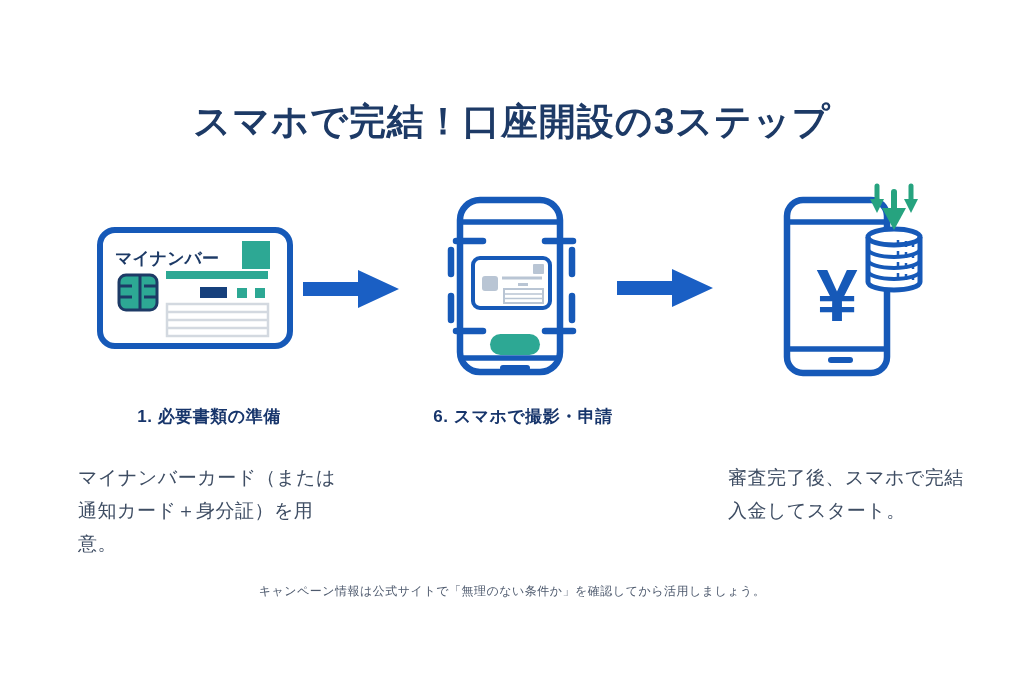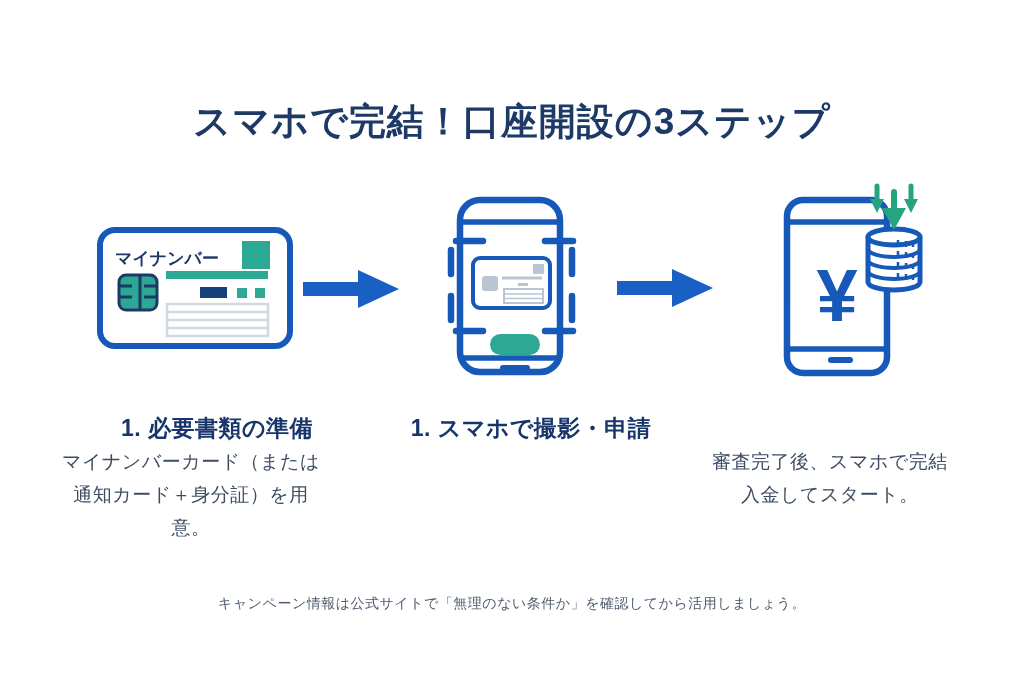--- a/index.html
+++ b/index.html
@@ -6,30 +6,30 @@
   .canvas{
     position:relative;width:1024px;height:683px;background:#ffffff;overflow:hidden;
     font-family:"Liberation Sans","DejaVu Sans",sans-serif;
   }
   .title{
     position:absolute;left:0;right:0;top:97px;margin:0;text-align:center;
     font-size:37px;font-weight:bold;color:#1d3a66;letter-spacing:1px;
   }
   .illus{position:absolute;}
   .step-heading{
-    position:absolute;top:401px;margin:12px;width:300px;text-align:center;
-    font-size:23px;font-weight:bold;color:#17356b;letter-spacing:0.5px;
+    position:absolute;top:401px;margin:4px;width:300px;text-align:center;
+    font-size:17px;font-weight:bold;color:#17356b;letter-spacing:0.5px;
   }
   .step-body{
-    position:absolute;top:445px;margin:0;font-size:19px;line-height:33px;
-    color:#3e4d63;white-space:pre-line;letter-spacing:0.5px;text-align:center;
+    position:absolute;top:445px;margin:16px;font-size:19px;line-height:33px;
+    color:#3e4d63;white-space:pre-line;letter-spacing:0.5px;
   }
   .footer{
-    position:absolute;left:0;right:0;top:583px;margin:12px;text-align:center;
-    font-size:14px;color:#4e5a6e;letter-spacing:0.5px;
+    position:absolute;left:0;right:0;top:583px;margin:0;text-align:center;
+    font-size:12px;color:#4e5a6e;letter-spacing:0.5px;
   }
 </style>
 </head>
 <body>
 
 <div class="canvas">
 
   <h1 class="title">スマホで完結！口座開設の3ステップ</h1>
 
   <svg class="illus" style="left:96px;top:226px" width="198" height="124" viewBox="0 0 198 124">
@@ -96,21 +96,21 @@
       <path d="M109,7 V21" stroke="#26a37f" stroke-width="5" stroke-linecap="round" fill="none"></path>
       <polygon points="102,20 116,20 109,34" fill="#26a37f"></polygon>
       <path d="M143,7 V21" stroke="#26a37f" stroke-width="5" stroke-linecap="round" fill="none"></path>
       <polygon points="136,20 150,20 143,34" fill="#26a37f"></polygon>
       <path d="M126,13 V30" stroke="#26a37f" stroke-width="6" stroke-linecap="round" fill="none"></path>
       <polygon points="114,29 138,29 126,51" fill="#26a37f"></polygon>
     </g>
   </svg>
 
   <h2 class="step-heading" style="left:55px">1. 必要書類の準備</h2>
-  <h2 class="step-heading" style="left:369px">1. スマホで撮影・申請</h2>
+  <h2 class="step-heading" style="left:369px">6. スマホで撮影・申請</h2>
 
   <p class="step-body" style="left:62px">マイナンバーカード（または
 通知カード＋身分証）を用
 意。</p>
   <p class="step-body" style="left:712px">審査完了後、スマホで完結
 入金してスタート。</p>
 
   <p class="footer">キャンペーン情報は公式サイトで「無理のない条件か」を確認してから活用しましょう。</p>
 
 </div>

